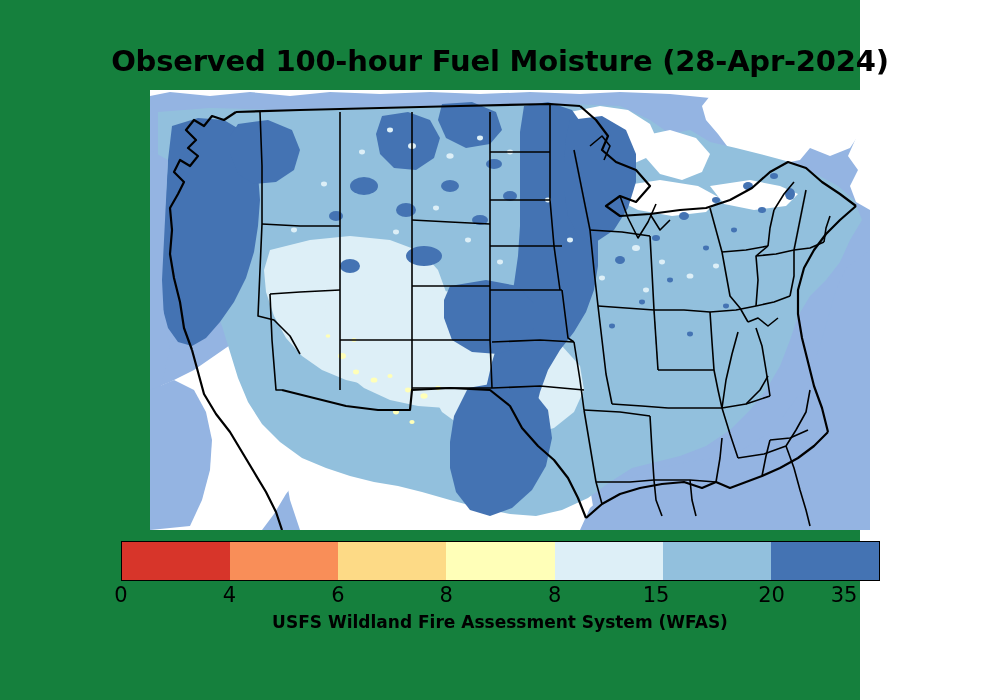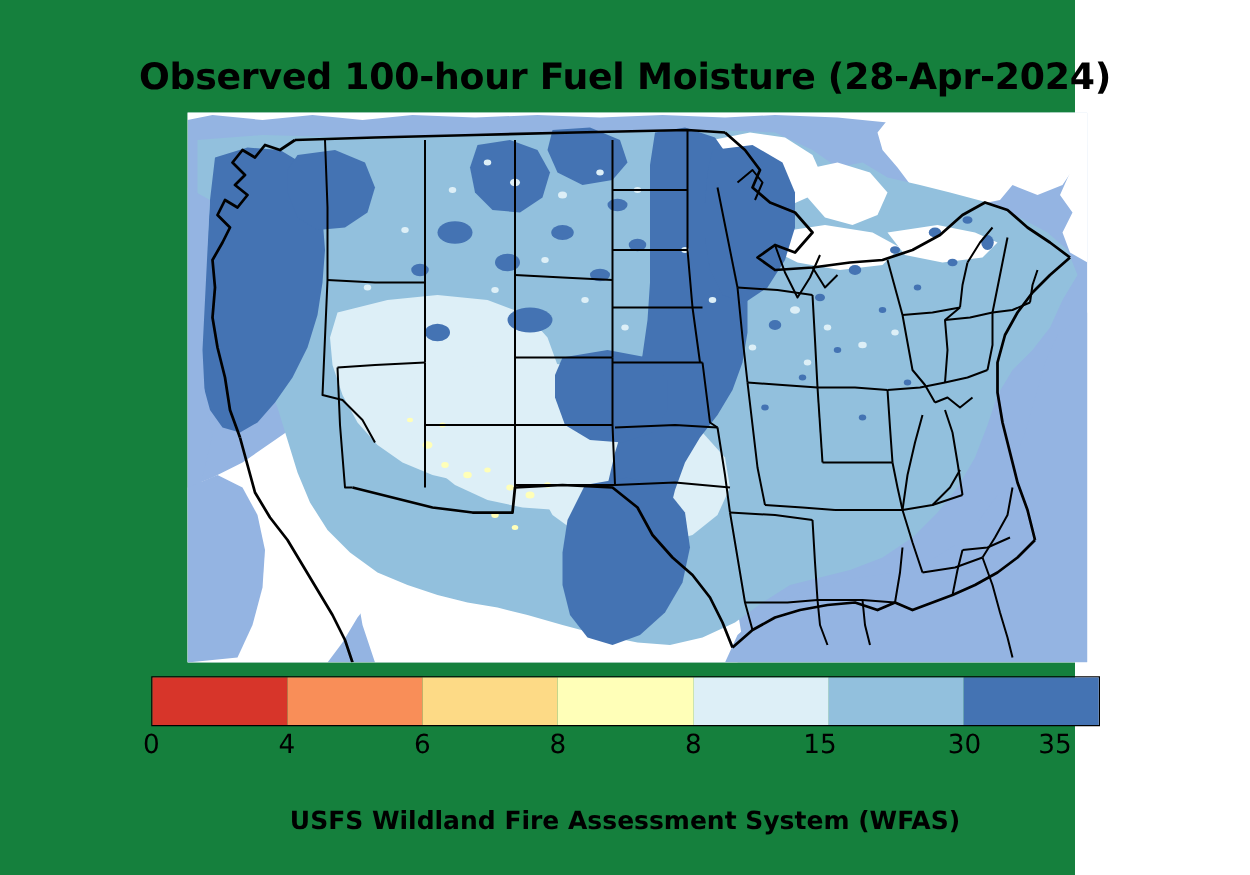--- a/index.html
+++ b/index.html
@@ -83,25 +83,25 @@
     top: 0;
     transform: translateX(-50%);
     font-family: "DejaVu Sans", sans-serif;
     font-size: 21px;
     color: #000000;
     white-space: nowrap;
   }
   #cbar-caption {
     position: absolute;
     left: 0;
-    top: 644px;
+    top: 612px;
     width: 1000px;
     text-align: center;
     font-family: "DejaVu Sans", sans-serif;
-    font-size: 20px;
+    font-size: 17px;
     font-weight: bold;
     color: #000000;
     white-space: nowrap;
   }
 </style>
 </head>
 <body>
 
 <div id="figure">
 
@@ -372,19 +372,19 @@
   </div>
 
   <div id="cbar-ticklabels">
 
     <span class="cbar-tick-label" style="left:121px;">0</span>
     <span class="cbar-tick-label" style="left:229.4px;">4</span>
     <span class="cbar-tick-label" style="left:337.9px;">6</span>
     <span class="cbar-tick-label" style="left:446.3px;">8</span>
     <span class="cbar-tick-label" style="left:554.7px;">8</span>
     <span class="cbar-tick-label" style="left:656px;">15</span>
-    <span class="cbar-tick-label" style="left:771.6px;">30</span>
+    <span class="cbar-tick-label" style="left:771.6px;">20</span>
     <span class="cbar-tick-label" style="left:844px;">35</span>
   </div>
 
   <div id="cbar-caption">USFS Wildland Fire Assessment System (WFAS)</div>
 
 </div>
 
 </body></html>

